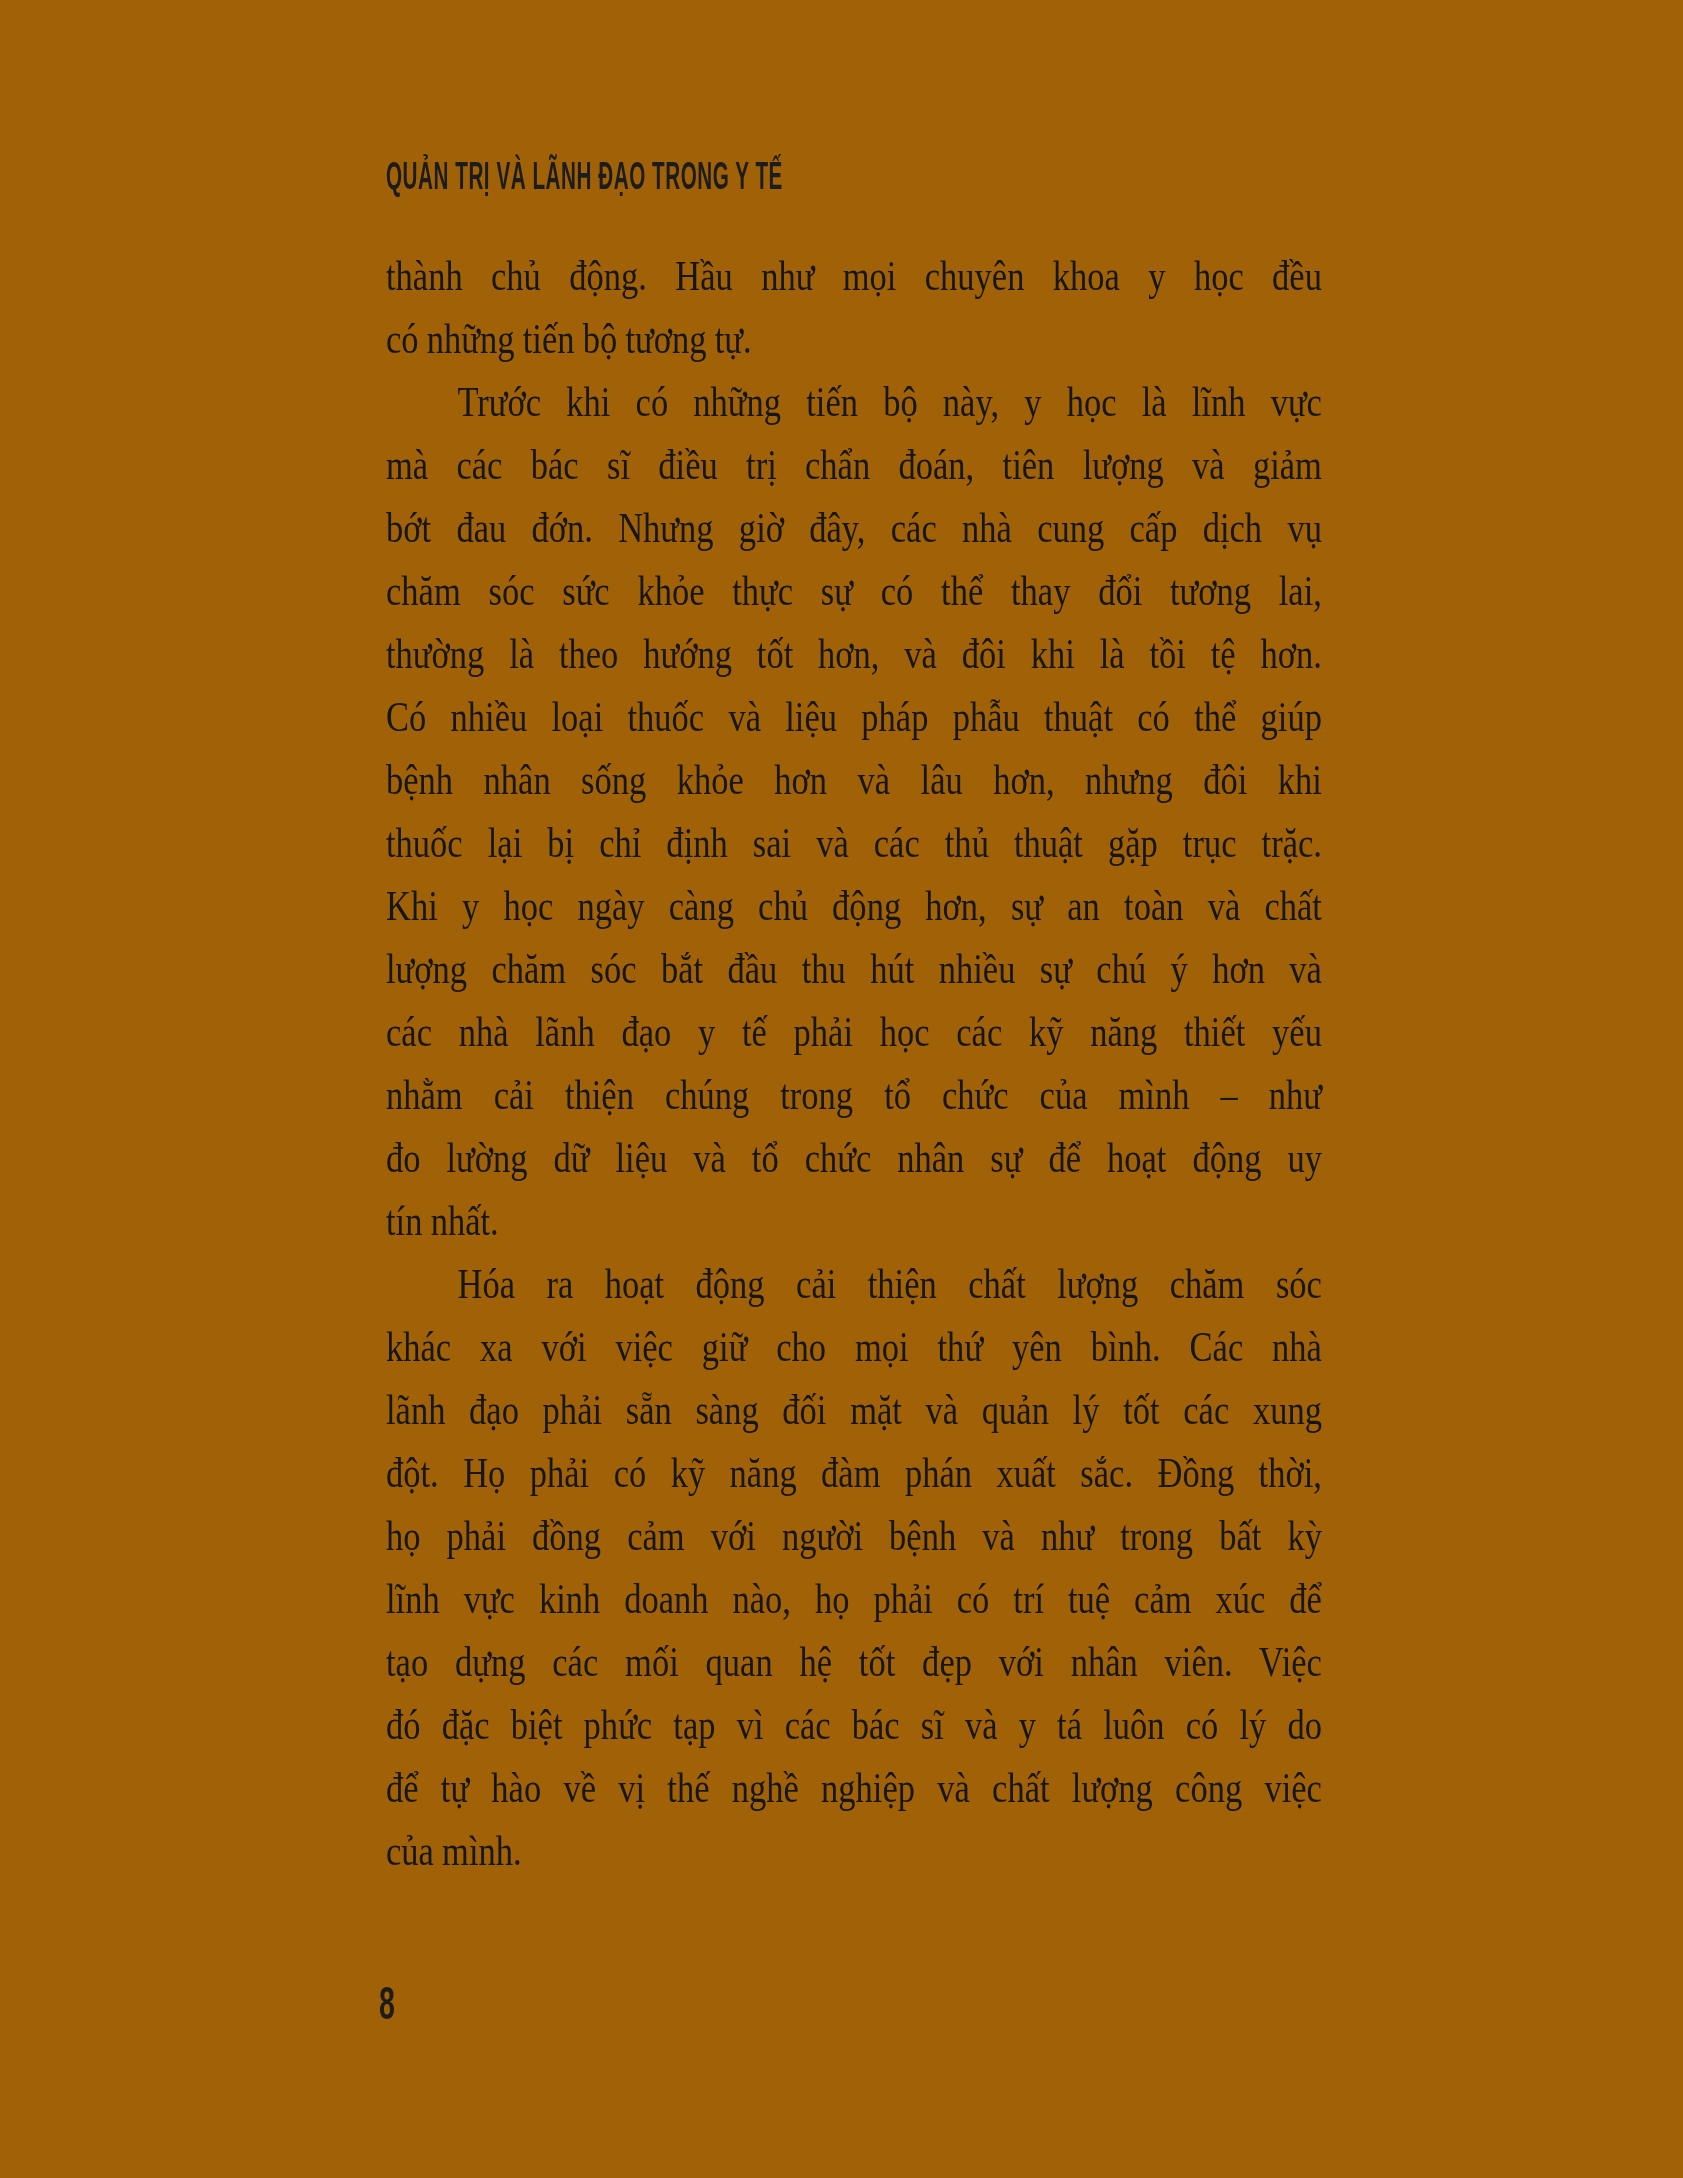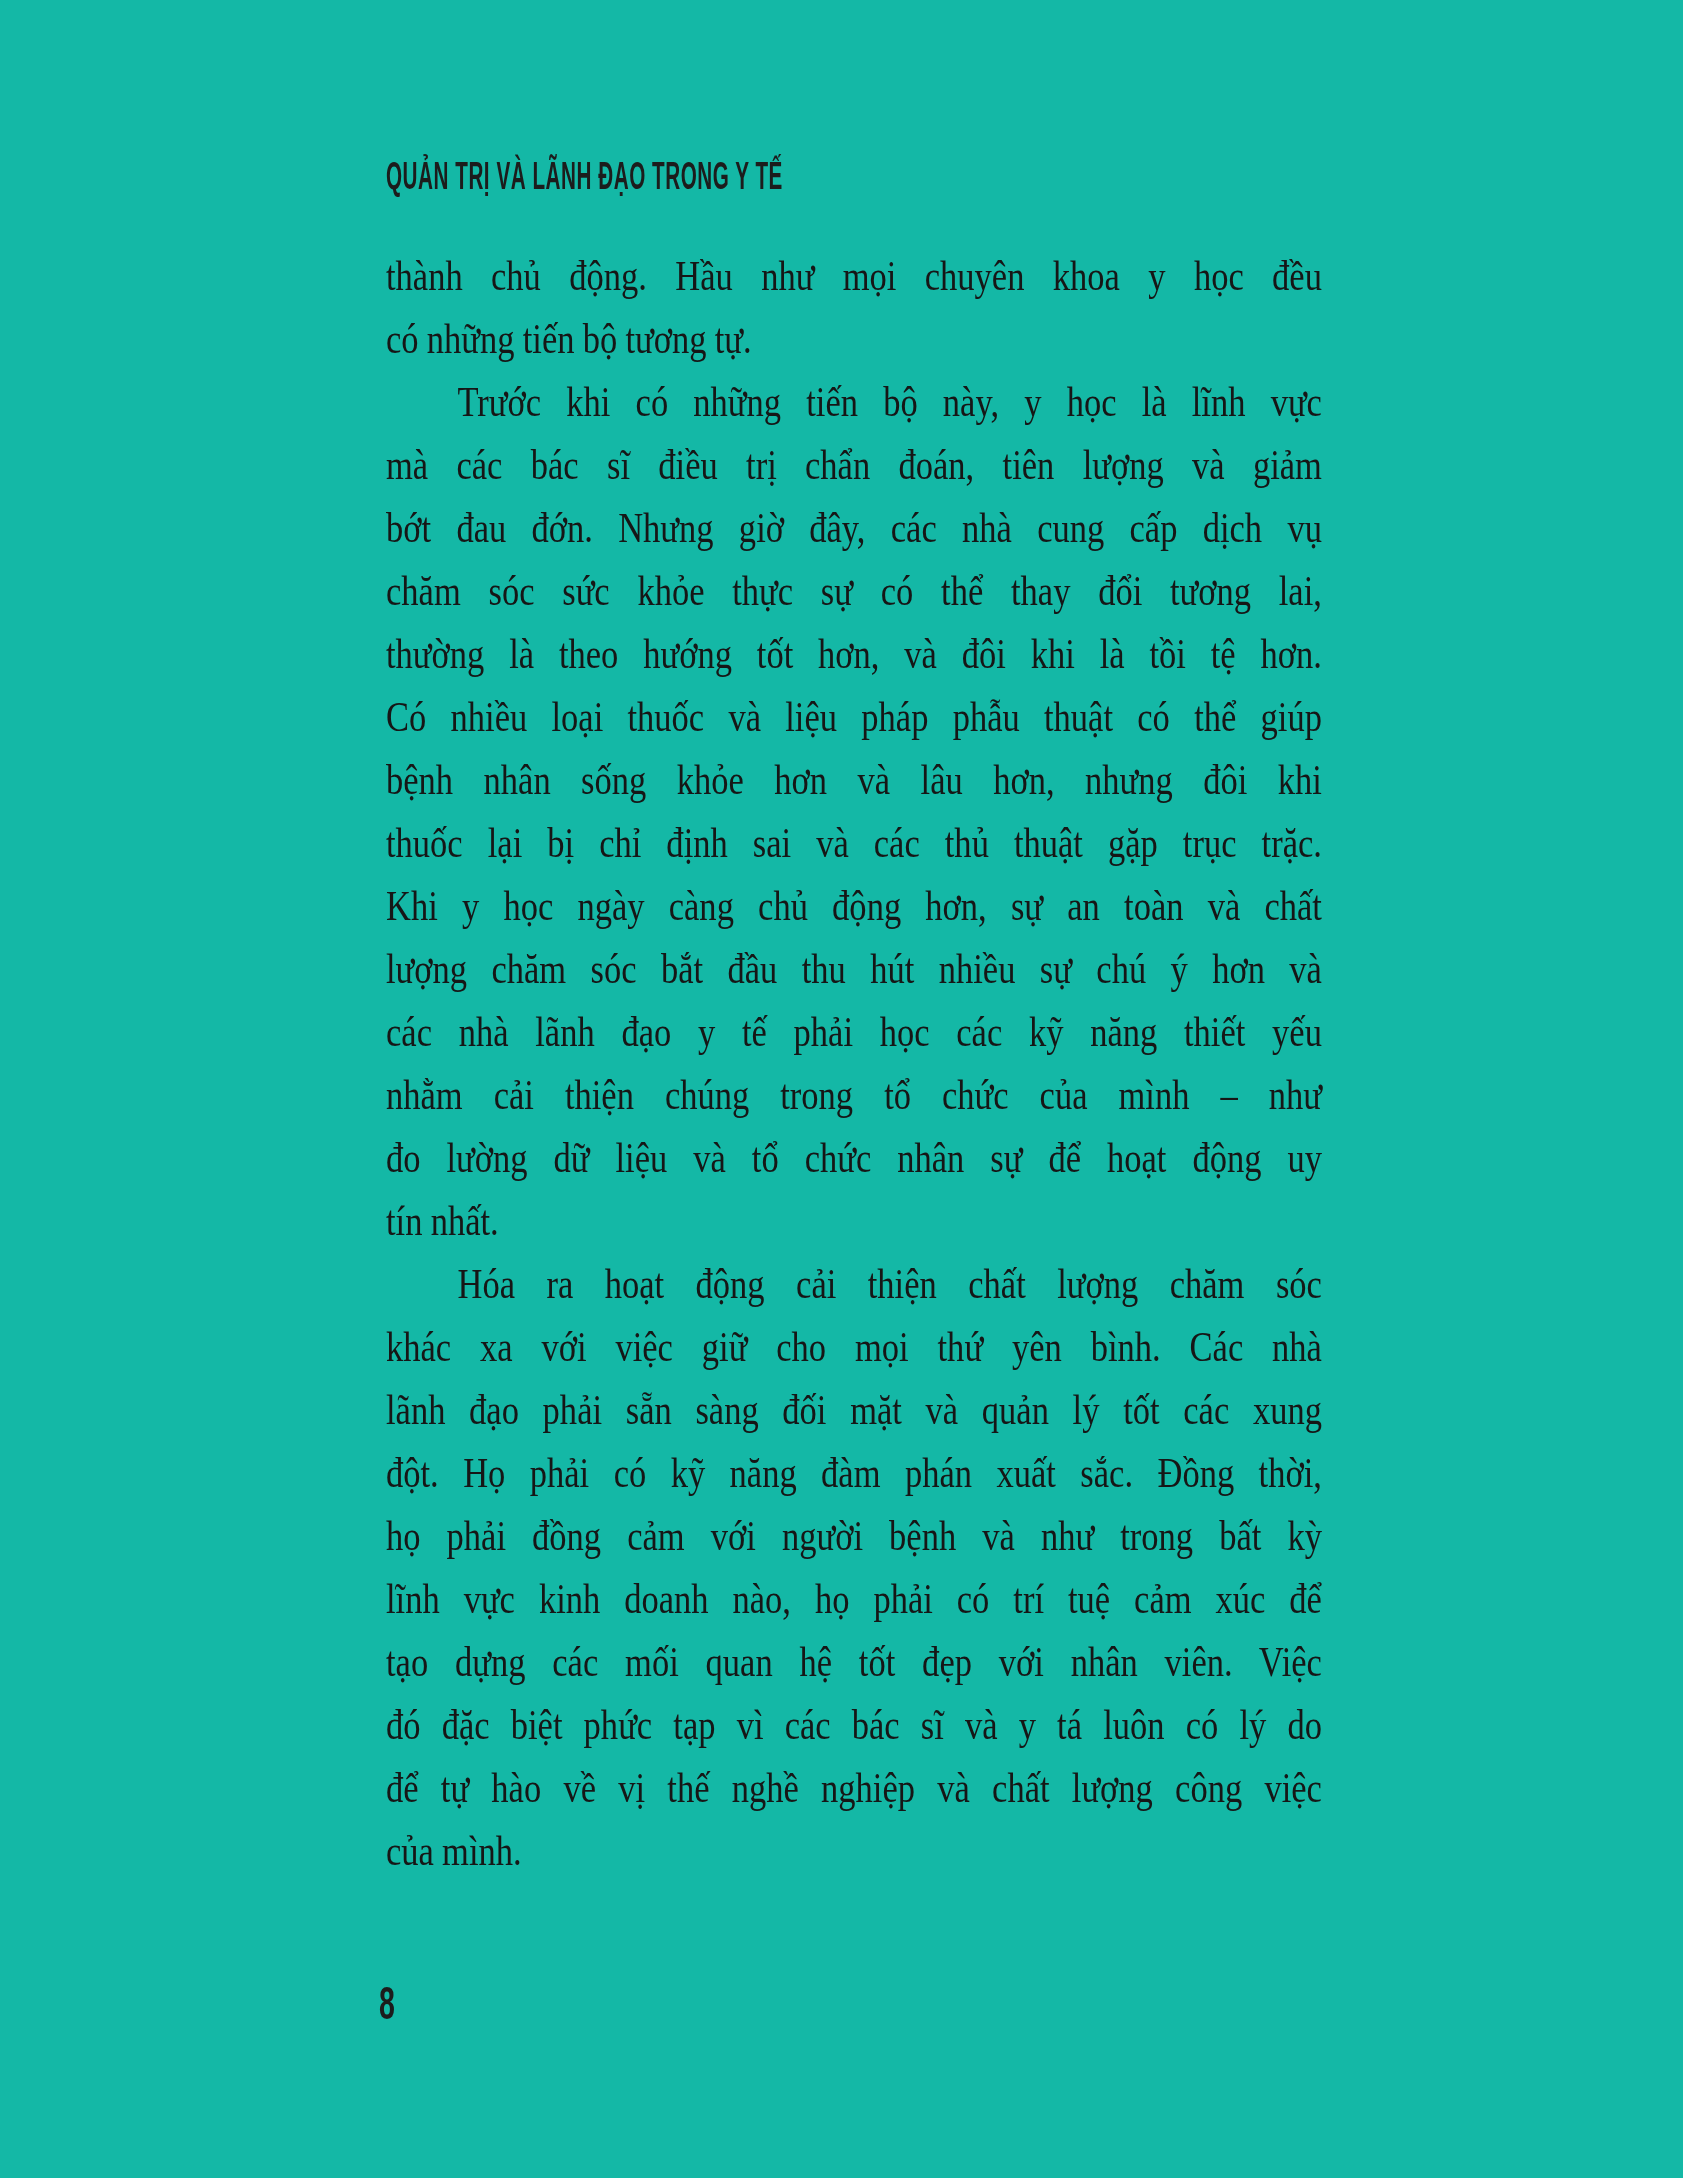--- a/index.html
+++ b/index.html
@@ -5,21 +5,21 @@
   html,body{margin:0;padding:0;}
   body{
     width:1683px;height:2178px;
     background:#ffffff;
     font-family:"Liberation Serif", serif;
     position:relative;
     overflow:hidden;
   }
   .page{
     position:absolute;inset:0;
-    background:#14b8a6;
+    background:#a16207;
     color:#1b1b1b;
     text-decoration:underline;
   }
   .running-header{
     position:absolute;
     left:386px;top:150px;
     margin:0;
     font-family:"Liberation Sans", sans-serif;
     font-weight:bold;
     font-size:39px;

